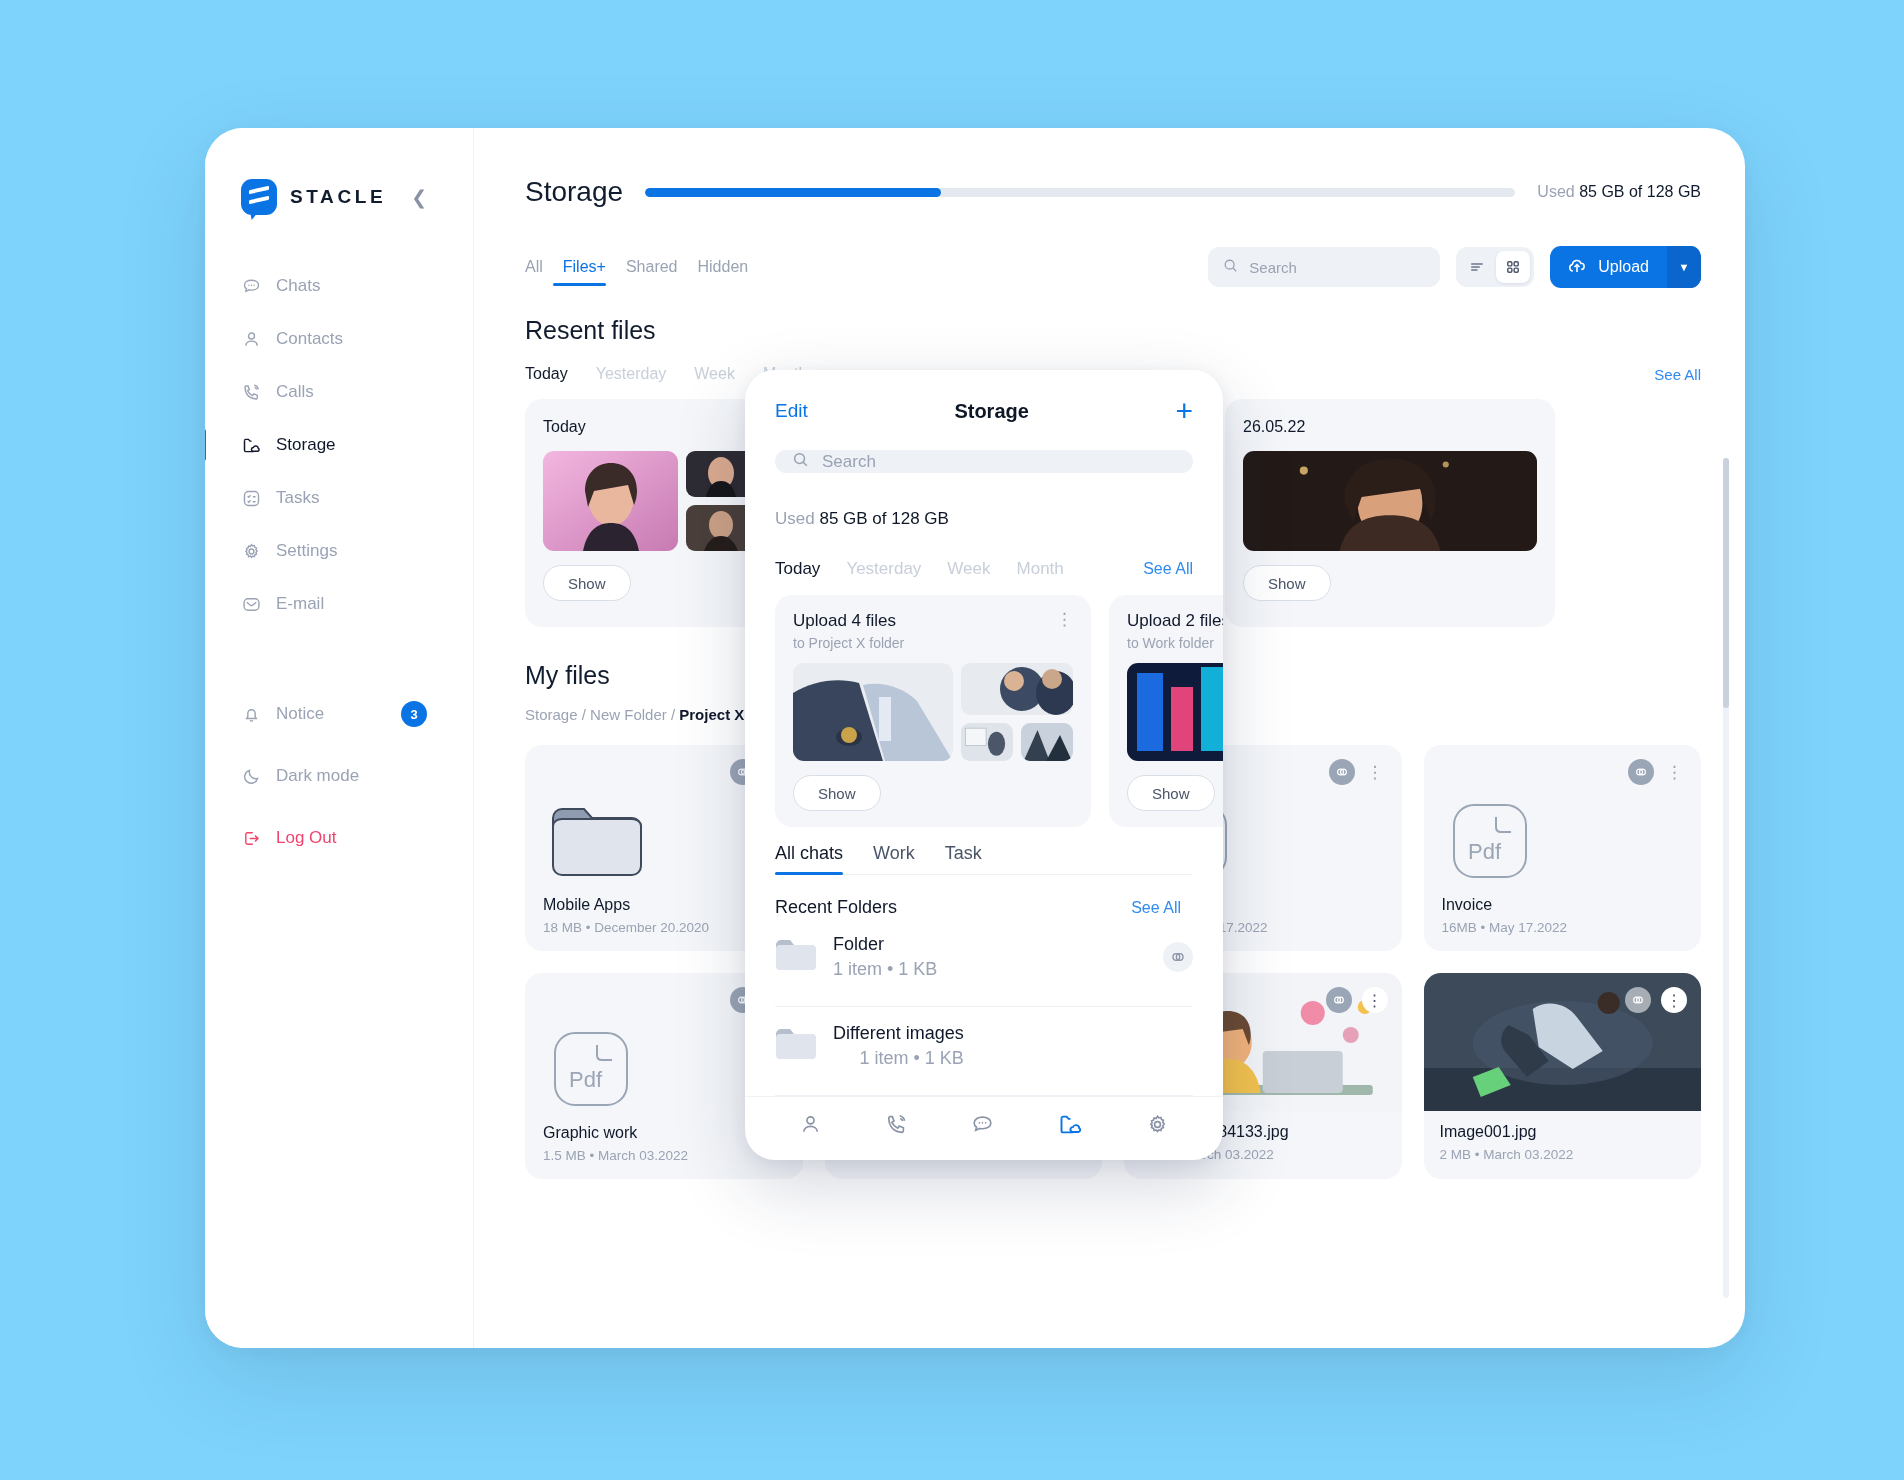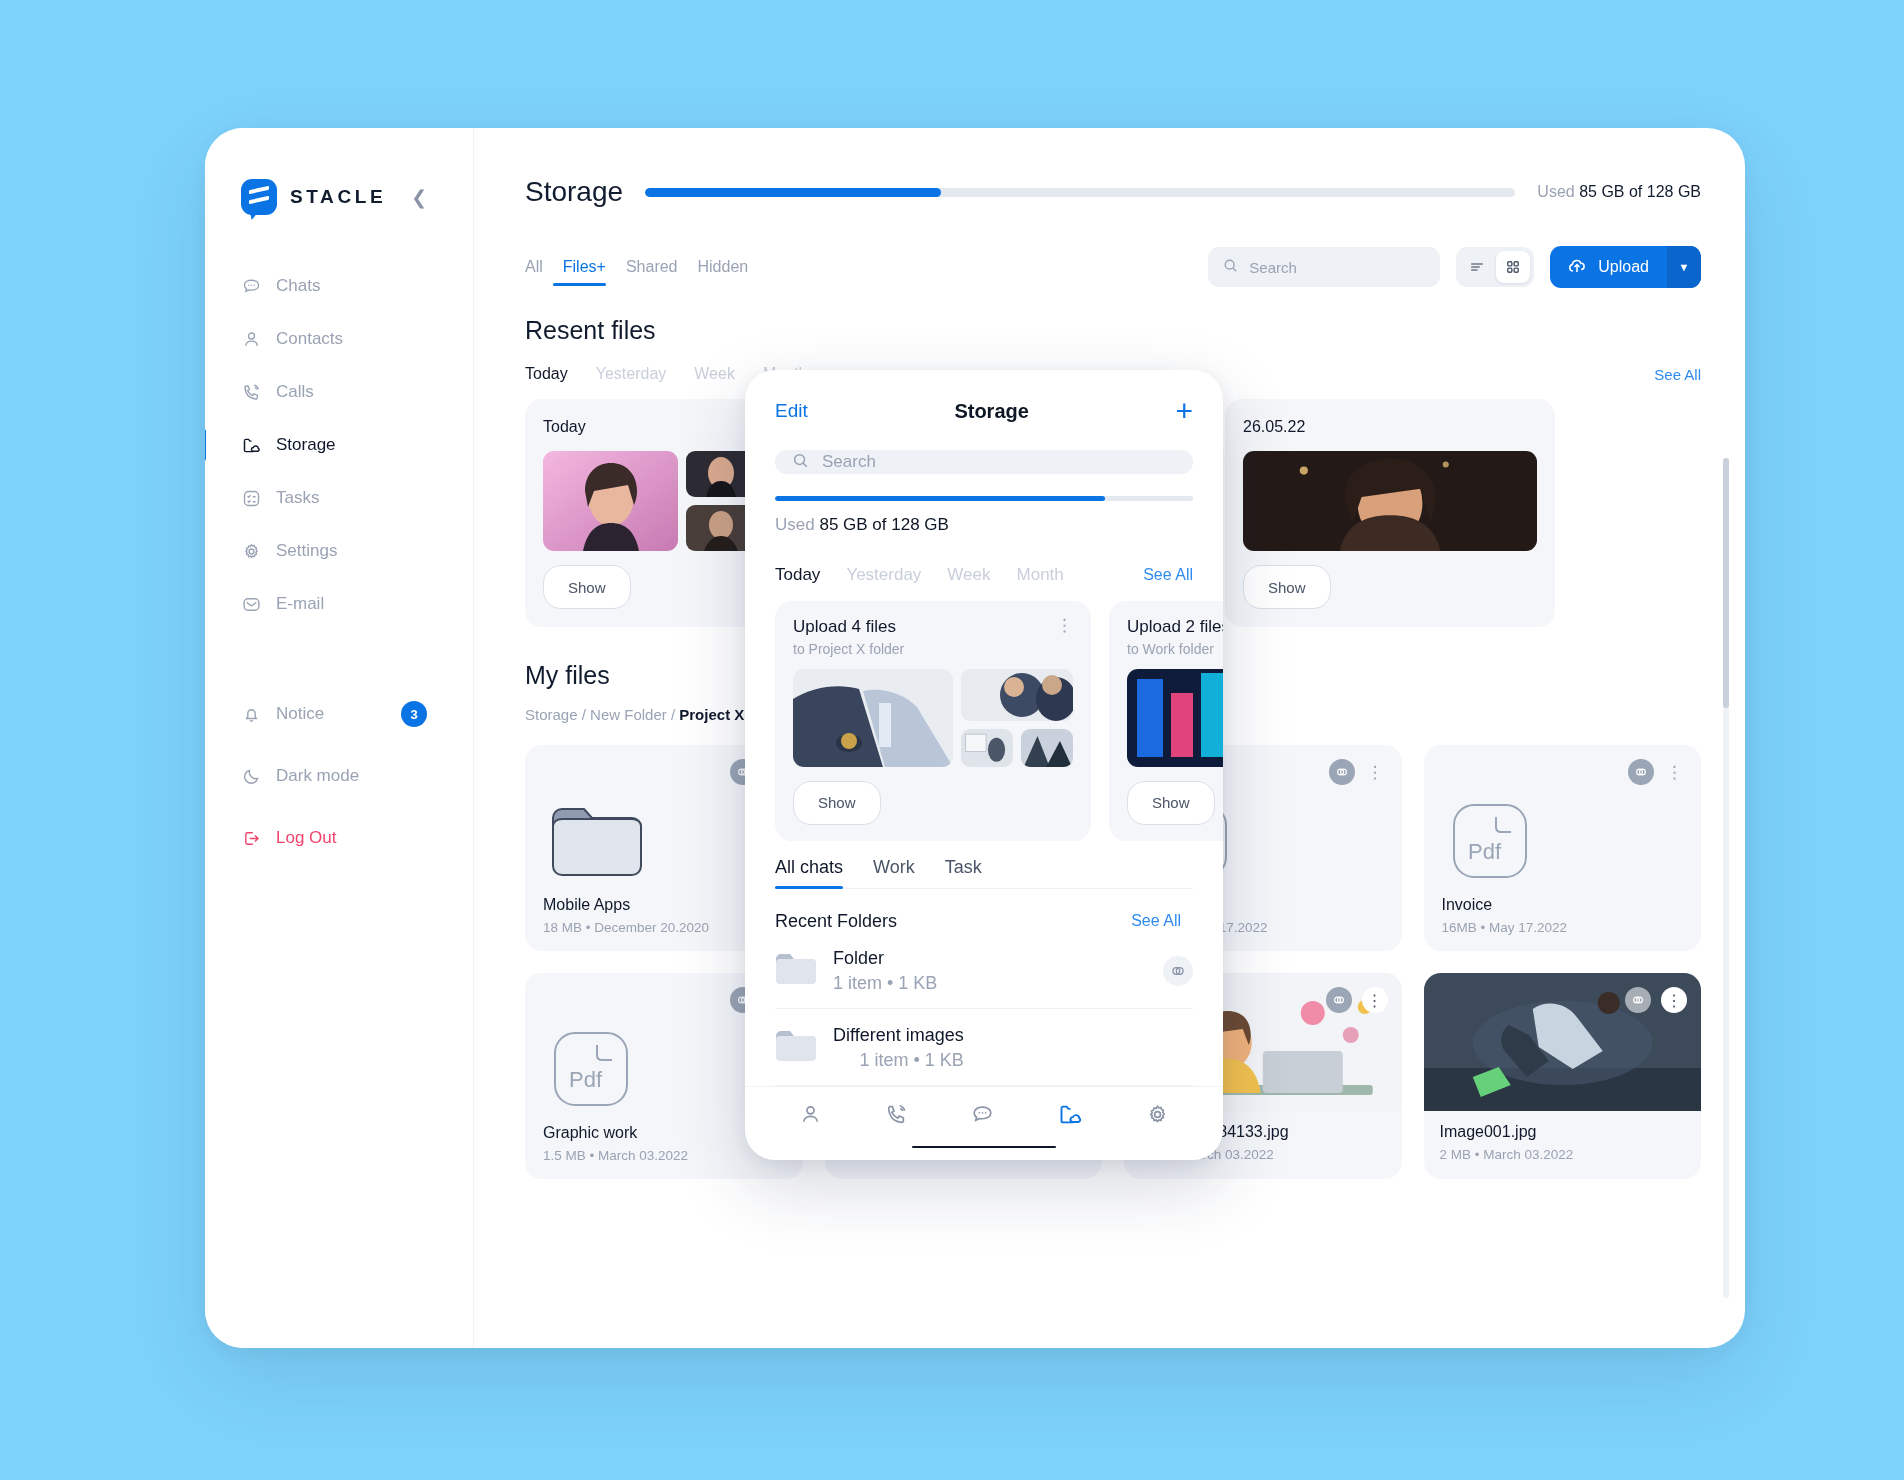--- a/index.html
+++ b/index.html
@@ -221,21 +221,21 @@
     display: flex; align-items: center; justify-content: center;
   }
   .kebab { color: #9aa3b4; font-size: 17px; letter-spacing: 0; line-height: 1; }
   .rc-thumbs { display: flex; gap: 8px; margin-top: 12px; height: 100px; }
   .thumb-big { width: 135px; border-radius: 11px; overflow: hidden; flex: none; }
   .thumb-col { display: flex; flex-direction: column; gap: 8px; width: 70px; }
   .thumb-sm { flex: 1; border-radius: 9px; overflow: hidden; }
   .show-btn {
     margin-top: 14px;
     display: inline-flex; align-items: center; justify-content: center;
-    height: 44px; padding: 0 24px;
+    height: 36px; padding: 0 24px;
     border: 1px solid #d9dfe8; border-radius: 18px;
     background: #fff; color: #4a5568; font-size: 15px; cursor: pointer;
   }
 
   
   .files-head { margin-top: 34px; }
   .crumb { margin-top: 16px; font-size: 15px; color: #9aa3b4; }
   .crumb b { color: #10192b; font-weight: bold; }
 
   .grid {
@@ -352,21 +352,21 @@
     content: ""; position: absolute; left: 0; right: 0; bottom: -11px;
     height: 3px; background: #0b74e5; border-radius: 2px;
   }
   .ph-rf {
     display: flex; align-items: center;
     margin: 22px 42px 0 30px;
   }
   .ph-rf-title { font-size: 18px; color: #10192b; }
   .ph-folder {
     display: flex; align-items: center; gap: 16px;
-    margin: 16px 30px 0 30px; padding-bottom: 14px;
+    margin: 16px 30px 0 30px; padding-bottom: 26px;
     border-bottom: 1px solid #eef1f6;
   }
   .ph-folder:last-of-type { border-bottom: none; }
   .fd-name { font-size: 18px; color: #10192b; }
   .fd-meta { font-size: 18px; color: #9aa3b4; margin-top: 4px; text-align: right; }
   .fd-link {
     margin-left: auto; width: 30px; height: 30px; border-radius: 15px;
     background: #eef1f6; display: flex; align-items: center; justify-content: center;
     color: #8a93a6;
   }

